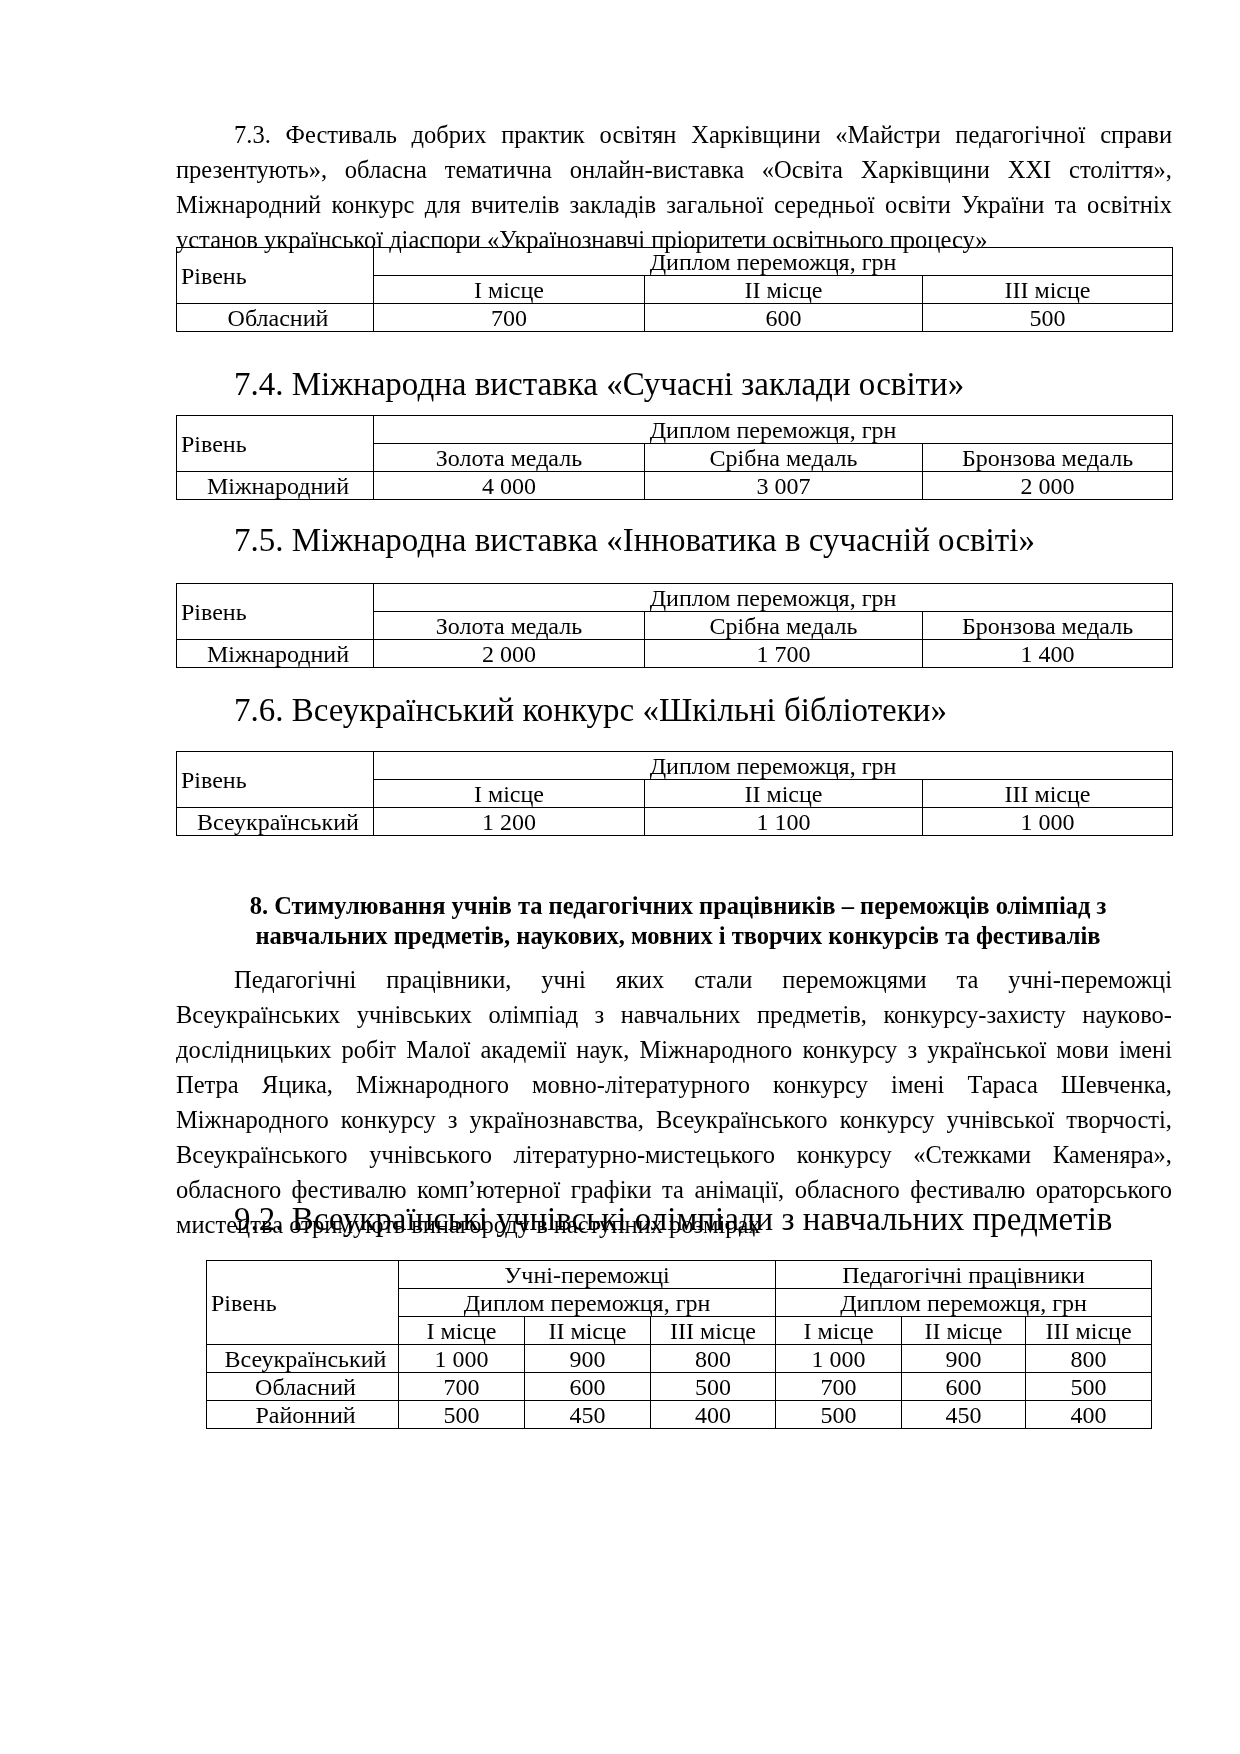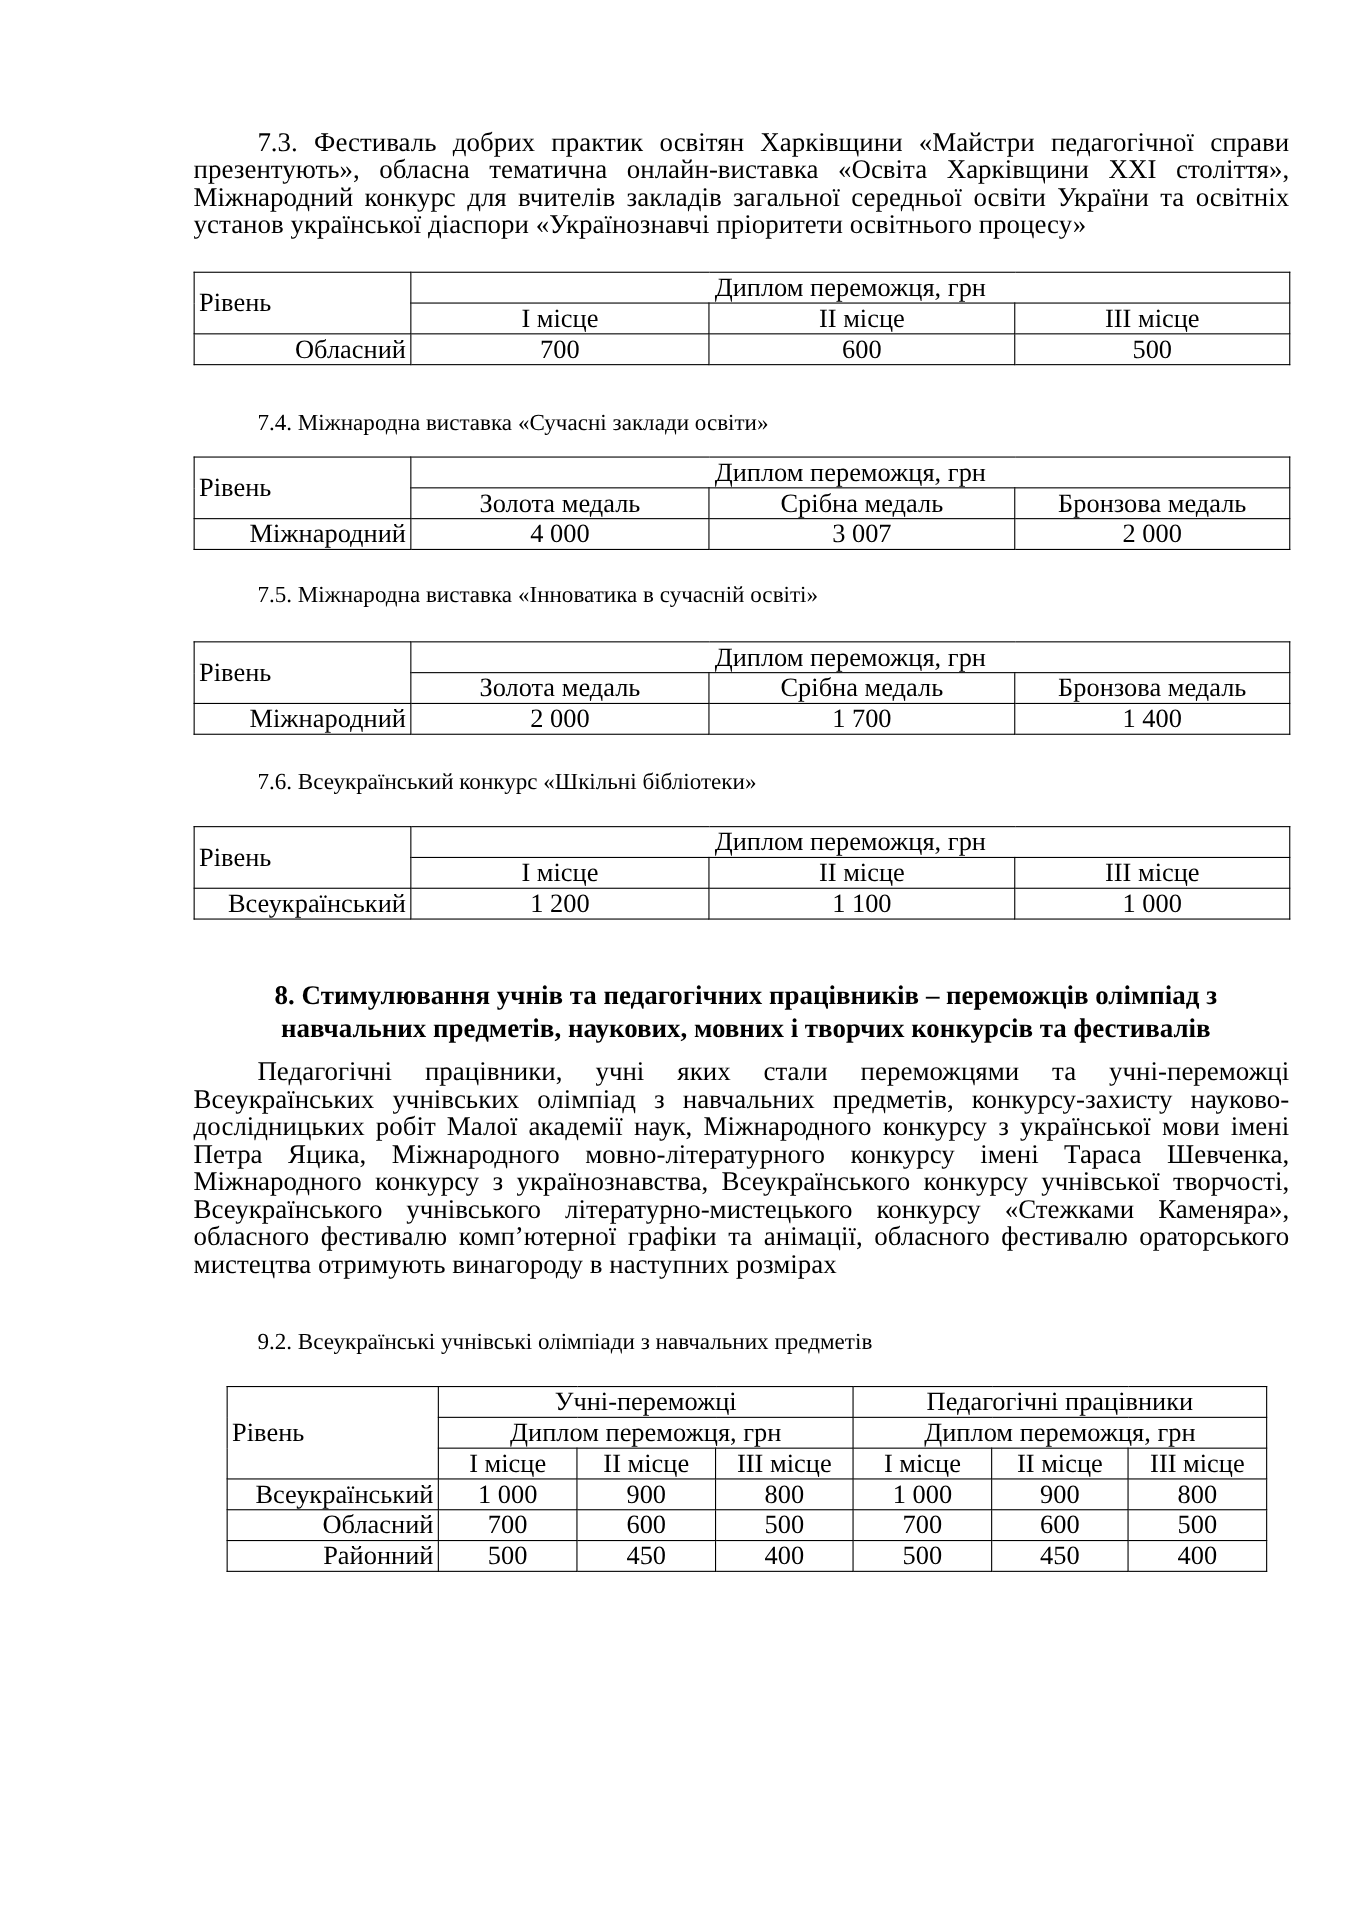--- a/index.html
+++ b/index.html
@@ -4,41 +4,41 @@
 <style>
   html, body { margin: 0; padding: 0; background: #ffffff; }
   body {
     width: 1240px; height: 1754px; position: relative; overflow: hidden;
     font-family: "Liberation Serif", "DejaVu Serif", serif;
     color: #000000;
   }
   .page { position: absolute; left: 176px; top: 0; width: 996px; }
   .para {
     position: absolute; left: 0; width: 996px;
-    font-size: 24.5px; line-height: 25px; text-align: justify;
+    font-size: 24.5px; line-height: 35px; text-align: justify;
     text-align-last: left; margin: 0;
   }
   .indent { text-indent: 58px; }
   .caption {
     position: absolute; left: 58px;
-    font-size: 21px; line-height: 29px; margin: 0; white-space: nowrap;
+    font-size: 33px; line-height: 29px; margin: 0; white-space: nowrap;
   }
   .heading {
     position: absolute; left: 0; width: 996px; text-align: center;
     font-weight: bold; font-size: 24.5px; line-height: 30px; margin: 4px;
   }
   table.award {
     position: absolute; border-collapse: collapse; table-layout: fixed;
     font-size: 24px;
   }
   table.award td {
     border: 1.5px solid #000000; padding: 0 4px; height: 27px; line-height: 26px;
     text-align: center; vertical-align: middle; white-space: nowrap; overflow: hidden;
   }
-  table.award td.level { text-align: right; padding-left: 10px; }
+  table.award td.level { text-align: center; padding-left: 10px; }
   table.award td.hdr-level { text-align: left; }
 </style>
 </head>
 <body>
 
 <div class="page">
 
   <p class="para indent" style="top:117px;">7.3. Фестиваль добрих практик освітян Харківщини «Майстри педагогічної справи презентують», обласна тематична онлайн-виставка «Освіта Харківщини XXI століття», Міжнародний конкурс для вчителів закладів загальної середньої освіти України та освітніх установ української діаспори «Українознавчі пріоритети освітнього процесу»</p>
 
   <table class="award" style="left:0; top:247px; width:996px;">

